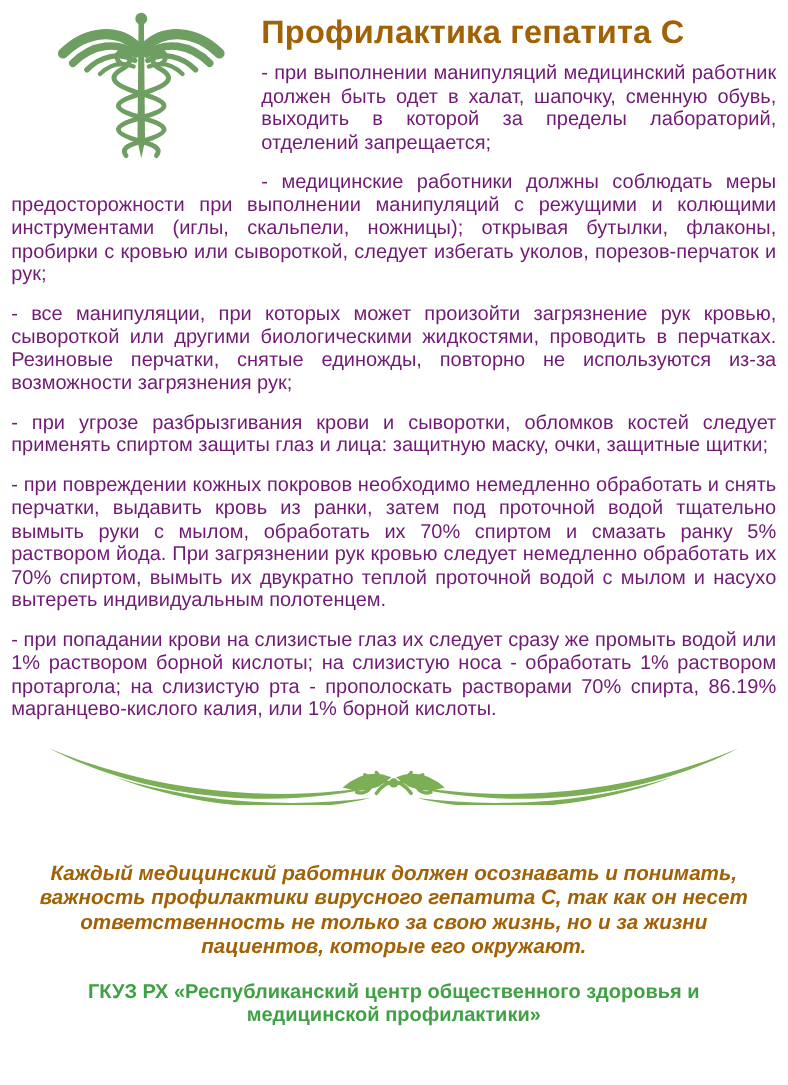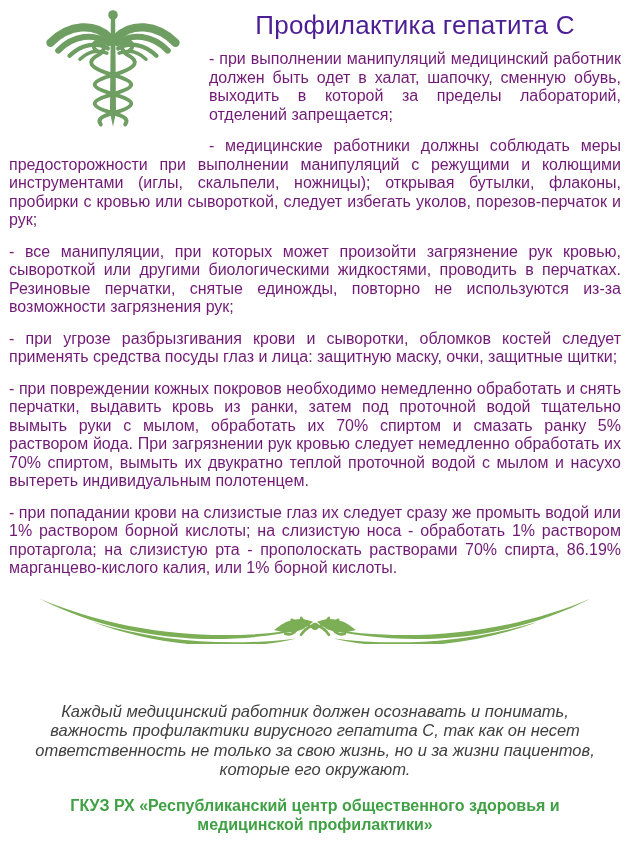--- a/index.html
+++ b/index.html
@@ -16,46 +16,46 @@
   .caduceus {
     float: left;
     width: 176px;
     height: 126px;
     margin: 2px 8px 4px 16px;
   }
   .caduceus svg { width: 100%; height: 100%; display: block; }
   .title {
     font-size: 26px;
     line-height: 30px;
-    font-weight: normal;
-    color: #4c1d95;
-    text-align: center;
+    font-weight: bold;
+    color: #a16207;
     margin: 4px 0 10px 0;
     letter-spacing: 0.2px;
   }
   p.bullet {
     font-size: 16px;
     line-height: 18.5px;
     color: #701a75;
     text-align: justify;
     margin: 0 0 13px 0;
   }
   .divider {
     width: 606px;
     height: 52px;
     margin: 14px auto 0 auto;
     display: block;
   }
   .closing {
     font-style: italic;
     font-size: 16.5px;
     line-height: 19.5px;
-    color: #404040;
+    color: #a16207;
     text-align: center;
-    margin: 58px 14px 0 14px;
+    margin: 46px 14px 0 14px;
+    font-weight: bold;
   }
   .footer {
     font-weight: bold;
     font-size: 16px;
     line-height: 19px;
     color: #3fa044;
     text-align: center;
     margin: 16px 28px 0 28px;
   }
 </style>
@@ -86,21 +86,21 @@
         <path d="M198,98 C212,88 202,70 187,79 C175,86 181,101 194,108 C218,121 222,136 160,154 C106,170 102,182 160,198 C214,213 218,226 160,242 C130,250 124,258 132,268" stroke-width="9"></path>
       </g>
     </svg>
   </div>
 
   <div class="title">Профилактика гепатита С</div>
 
   <p class="bullet">- при выполнении манипуляций медицинский работник должен быть одет в халат, шапочку, сменную обувь, выходить в которой за пределы лабораторий, отделений запрещается;</p>
   <p class="bullet">- медицинские работники должны соблюдать меры предосторожности при выполнении манипуляций с режущими и колющими инструментами (иглы, скальпели, ножницы); открывая бутылки, флаконы, пробирки с кровью или сывороткой, следует избегать уколов, порезов-перчаток и рук;</p>
   <p class="bullet">- все манипуляции, при которых может произойти загрязнение рук кровью, сывороткой или другими биологическими жидкостями, проводить в перчатках. Резиновые перчатки, снятые единожды, повторно не используются из-за возможности загрязнения рук;</p>
-  <p class="bullet">- при угрозе разбрызгивания крови и сыворотки, обломков костей следует применять средства посуды глаз и лица: защитную маску, очки, защитные щитки;</p>
+  <p class="bullet">- при угрозе разбрызгивания крови и сыворотки, обломков костей следует применять спиртом защиты глаз и лица: защитную маску, очки, защитные щитки;</p>
   <p class="bullet">- при повреждении кожных покровов необходимо немедленно обработать и снять перчатки, выдавить кровь из ранки, затем под проточной водой тщательно вымыть руки с мылом, обработать их 70% спиртом и смазать ранку 5% раствором йода. При загрязнении рук кровью следует немедленно обработать их 70% спиртом, вымыть их двукратно теплой проточной водой с мылом и насухо вытереть индивидуальным полотенцем.</p>
   <p class="bullet">- при попадании крови на слизистые глаз их следует сразу же промыть водой или 1% раствором борной кислоты; на слизистую носа - обработать 1% раствором протаргола; на слизистую рта - прополоскать растворами 70% спирта, 86.19% марганцево-кислого калия, или 1% борной кислоты.</p>
 
   <svg class="divider" viewBox="0 0 600 56" xmlns="http://www.w3.org/2000/svg" aria-hidden="true">
     <g fill="#7cae55">
       <path d="M3,7 C90,52 200,62 296,38 C200,56 92,45 3,7 Z"></path>
       <path d="M597,7 C510,52 400,62 304,38 C400,56 508,45 597,7 Z"></path>
       <path d="M60,32 C140,56 215,58 280,50 C215,66 128,58 60,32 Z"></path>
       <path d="M540,32 C460,56 385,58 320,50 C385,66 472,58 540,32 Z"></path>
       <path d="M256,41 q20,-18 42,-9 q-18,17 -42,9 z"></path>

